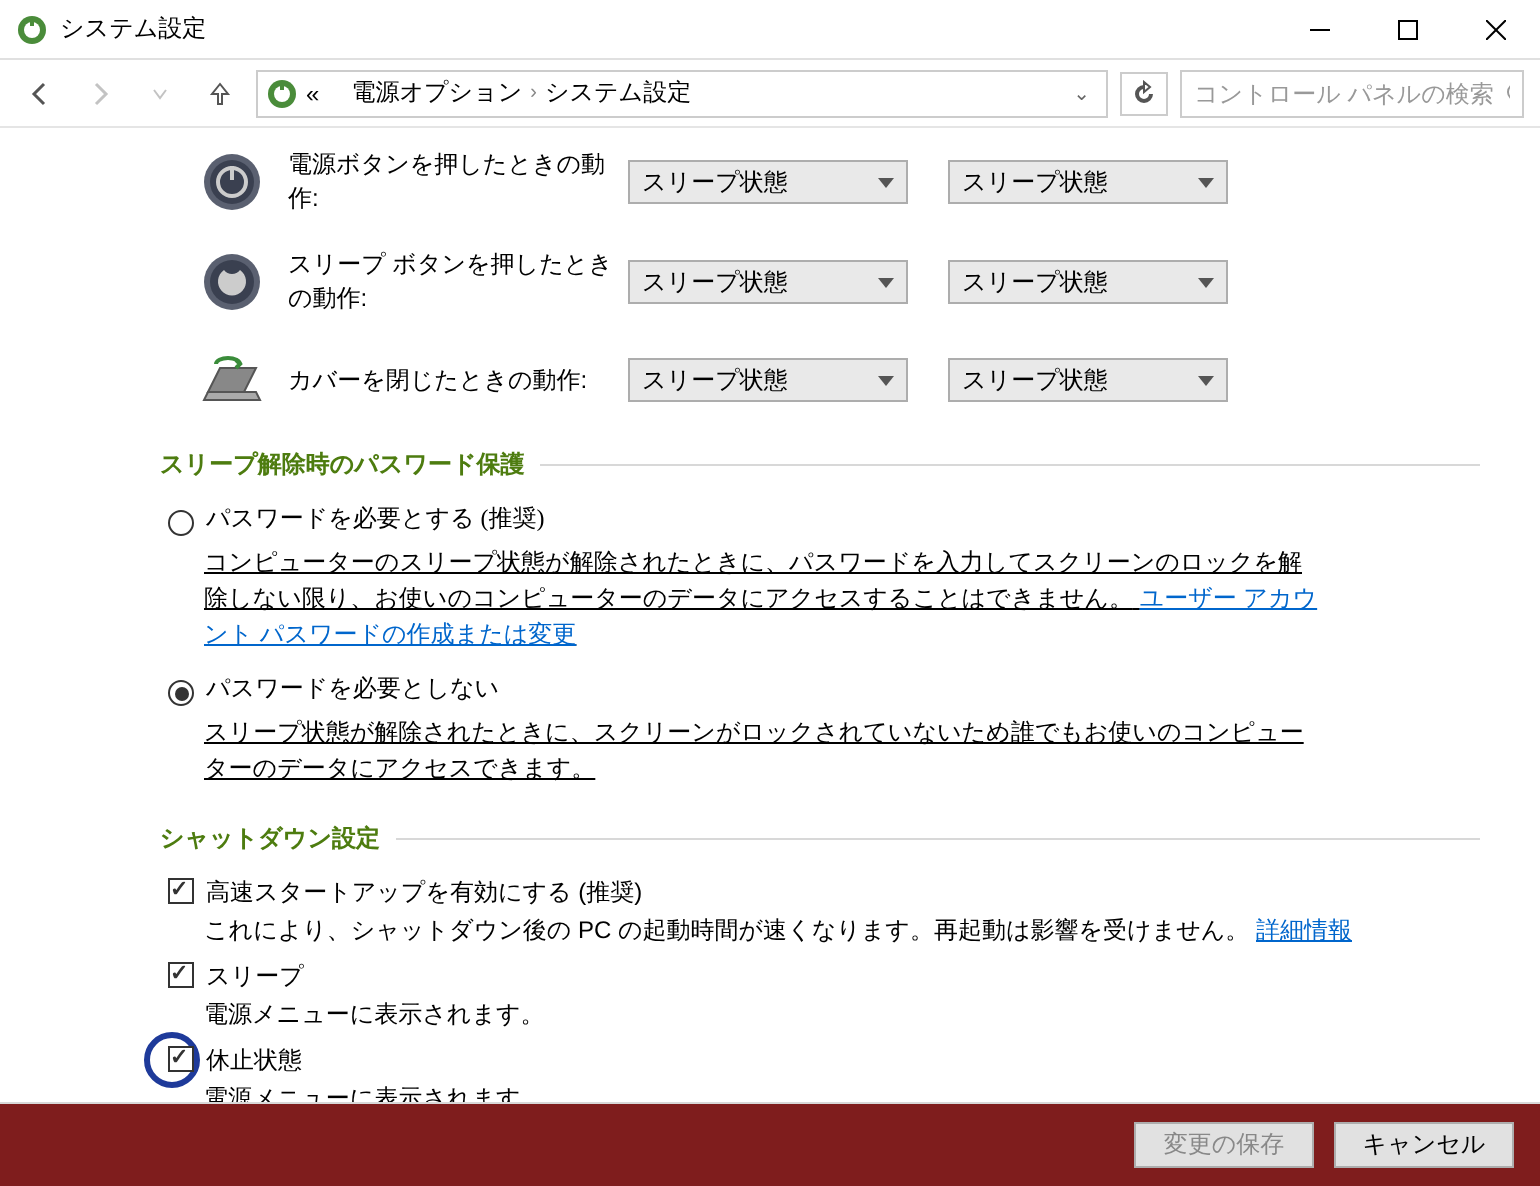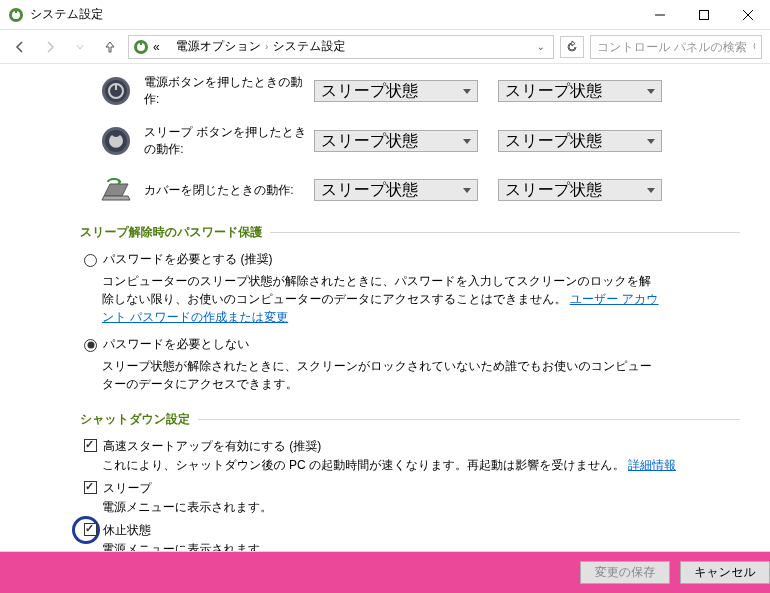--- a/index.html
+++ b/index.html
@@ -18,37 +18,37 @@
 .bc-text { font-size: 12px; }
 .bc-drop { margin-left: auto; color: #666; font-size: 10px; padding: 0 4px; }
 .refresh { width: 24px; height: 22px; border: 1px solid #ccc; display: flex; align-items: center; justify-content: center; cursor: pointer; }
 .search-wrap { width: 172px; height: 24px; border: 1px solid #ccc; display: flex; align-items: center; padding: 0 6px; color: #999; font-size: 12px; }
 .search-wrap input { border: none; outline: none; flex: 1; font-size: 12px; font-family: inherit; }
 .search-wrap input::placeholder { color: #999; }
 .content { padding: 10px 30px 0 100px; }
 .row { display: flex; align-items: center; margin-bottom: 16px; }
 .row-icon { width: 32px; height: 32px; margin-right: 12px; flex-shrink: 0; position: relative; }
 .row-label { width: 170px; font-size: 12px; }
-.dropdown { width: 164px; height: 22px; border: 1px solid #adadad; background: #e9e9e9; display: flex; align-items: center; padding: 0 6px; font-size: 16px; margin-right: 20px; cursor: pointer; position: relative; }
+.dropdown { width: 140px; height: 22px; border: 1px solid #adadad; background: #e9e9e9; display: flex; align-items: center; padding: 0 6px; font-size: 12px; margin-right: 20px; cursor: pointer; position: relative; }
 .dropdown:after { content: ""; position: absolute; right: 6px; top: 8px; border-left: 4px solid transparent; border-right: 4px solid transparent; border-top: 5px solid #555; }
 .section { margin-top: 18px; }
 .section-title { font-size: 12px; color: #4d7c0f; display: flex; align-items: center; margin-bottom: 10px; font-weight: bold; }
 .section-title:after { content: ""; flex: 1; height: 1px; background: #d8d8d8; margin-left: 8px; }
-.radio-row { display: flex; align-items: center; margin-bottom: 4px; margin-left: 4px; }
+.radio-row { display: flex; align-items: flex-end; margin-bottom: 4px; margin-left: 4px; font-family: Liberation Serif, serif; }
 .radio { width: 13px; height: 13px; border: 1px solid #333; border-radius: 50%; margin-right: 6px; margin-top: 1px; flex-shrink: 0; position: relative; cursor: pointer; background: #fff; }
 .radio.checked:after { content: ""; position: absolute; width: 7px; height: 7px; background: #333; border-radius: 50%; top: 50%; left: 50%; transform: translate(-50%, -50%); }
 .option-text { font-size: 12px; }
-.option-desc { font-size: 12px; margin-left: 22px; margin-bottom: 10px; line-height: 1.5; padding-right: 80px; }
+.option-desc { font-size: 12px; margin-left: 22px; margin-bottom: 10px; line-height: 1.5; padding-right: 80px; text-decoration: underline; }
 .link { color: #0066cc; text-decoration: underline; cursor: pointer; }
 .check-row { display: flex; align-items: flex-start; margin-left: 4px; margin-bottom: 2px; }
 .checkbox { width: 13px; height: 13px; border: 1px solid #333; margin-right: 6px; margin-top: 1px; flex-shrink: 0; position: relative; cursor: pointer; background: #fff; }
 .checkbox.checked:after { content: "✓"; position: absolute; font-size: 11px; top: -2px; left: 0; color: #333; font-weight: bold; }
 .check-desc { font-size: 12px; margin-left: 22px; margin-bottom: 6px; line-height: 1.4; }
 .circle-mark { position: absolute; width: 28px; height: 28px; border: 3px solid #1e3a9a; border-radius: 50%; pointer-events: none; }
-.bottombar { position: absolute; bottom: 0; left: 0; right: 0; height: 42px; background: #ec4899; border-top: 1px solid #d8d8d8; display: flex; align-items: center; justify-content: flex-end; padding: 0 0; gap: 10px; }
+.bottombar { position: absolute; bottom: 0; left: 0; right: 0; height: 42px; background: #7f1d1d; border-top: 1px solid #d8d8d8; display: flex; align-items: center; justify-content: flex-end; padding: 0 13px; gap: 10px; }
 .btn { min-width: 90px; height: 23px; border: 1px solid #adadad; background: #e1e1e1; font-size: 12px; font-family: inherit; cursor: pointer; padding: 0 12px; }
 .btn:disabled { color: #888; cursor: default; }
 </style>
 </head>
 <body>
 
 <div class="titlebar">
   <span class="app-icon">
     <svg width="16" height="16" viewBox="0 0 16 16">
         <circle cx="8" cy="8" r="7" fill="#4a8c3a"></circle>

